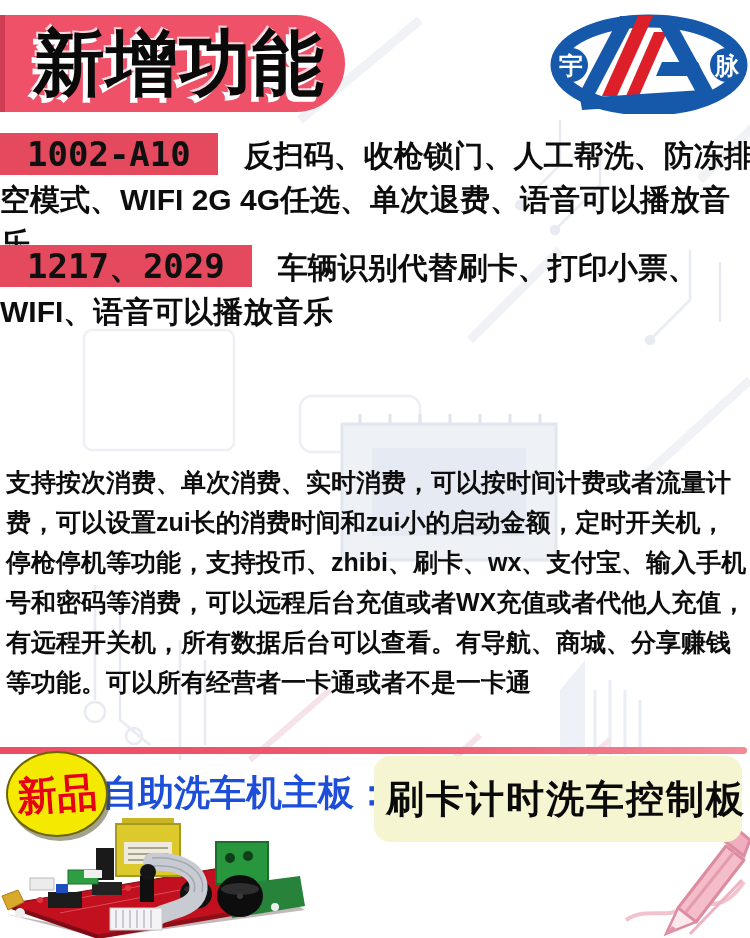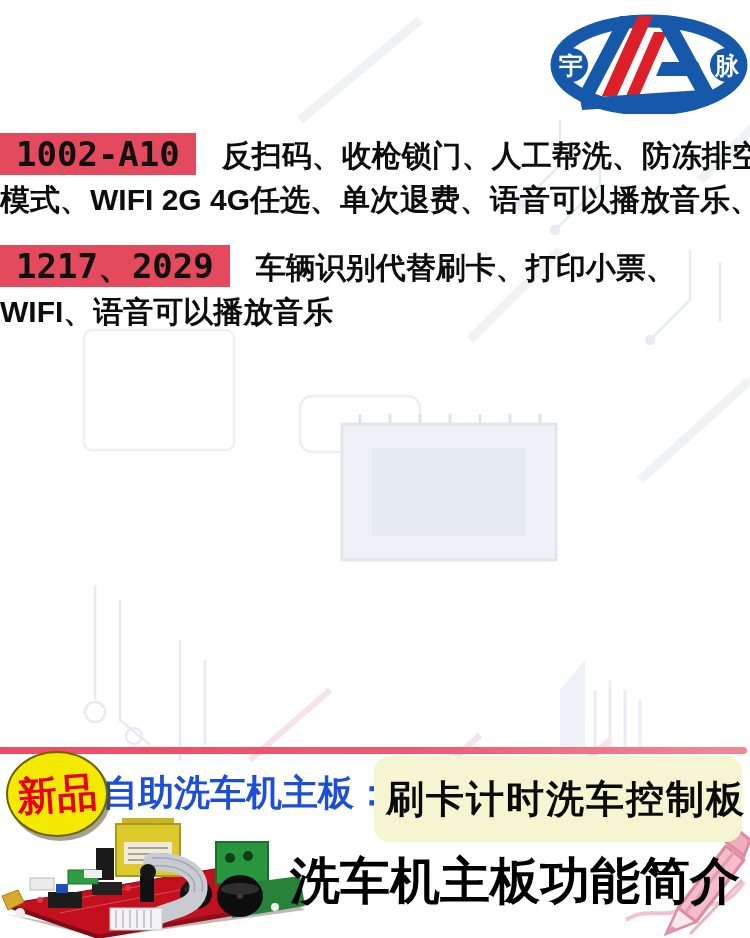--- a/index.html
+++ b/index.html
@@ -17,21 +17,21 @@
                letter-spacing:1px;text-shadow:-5px 5px 0 #ffffff,-2px -2px 0 rgba(255,255,255,.75);}
 
   .logo{position:absolute;left:550px;top:8px;width:198px;height:106px;}
 
   
   .feature{position:absolute;left:0;width:764px;font-size:30px;line-height:44px;
            font-weight:bold;color:#0d0d0d;}
   .feature-1{top:133px;}
   .feature-2{top:245px;}
   .feature-label{display:inline-block;background:#e5495e;color:#101010;font-size:34px;
-                 line-height:42px;padding:0 16px;margin:0 26px 0 0;
+                 line-height:42px;padding:0 27px;margin:0 26px 0 0;
                  font-family:"DejaVu Sans Mono",monospace;font-weight:bold;}
 
   .paragraph{position:absolute;left:6px;top:462px;width:742px;font-size:25px;
              line-height:40px;font-weight:bold;color:#0d0d0d;text-align:left;}
 
   
   .red-bar{position:absolute;left:0;top:747px;width:747px;height:7px;z-index:1;
            background:linear-gradient(90deg,#ed4d63 0%,#ee5b6f 55%,#f28a98 100%);
            border-radius:0 4px 4px 0;}
   .badge{position:absolute;left:6px;top:751px;width:98px;height:82px;background:#f4e900;
@@ -92,20 +92,23 @@
         <polyline points="640,700 640,750"></polyline>
       <polygon points="560,690 585,660 585,755 560,755" fill="#eef2f8" stroke="none"></polygon>
     </g>
     <g stroke="#f6e3e8" stroke-width="6" fill="none">
       <path d="M250,760 L330,690"></path>
         <path d="M420,790 L480,735"></path>
         <path d="M540,800 L610,740"></path>
     </g>
   </svg>
 
+  <div class="banner banner-new">
+    <span class="banner-text">新增功能</span>
+  </div>
 
   <svg class="logo" viewBox="0 0 198 106" xmlns="http://www.w3.org/2000/svg">
     <ellipse cx="99" cy="57" rx="92" ry="44" fill="none" stroke="#1659ab" stroke-width="13"></ellipse>
     <polygon points="28,88 70,8 86,8 44,88" fill="#1659ab"></polygon>
     <polygon points="52,88 88,8 103,8 67,88" fill="#dd1f2a"></polygon>
     <polygon points="76,88 104,24 117,24 89,88" fill="#dd1f2a"></polygon>
     <polygon points="104,8 122,8 166,88 148,88" fill="#1659ab"></polygon>
     <polygon points="112,54 148,54 154,68 106,68" fill="#1659ab"></polygon>
     <polygon points="30,90 152,82 154,94 32,102" fill="#1659ab"></polygon>
     <circle cx="21" cy="57" r="17" fill="#1659ab"></circle>
@@ -116,20 +119,21 @@
 
   <div class="feature feature-1">
     <span class="feature-label">1002-A10</span><span>反扫码、收枪锁门、人工帮洗、防冻排空模式、WIFI 2G 4G任选、单次退费、语音可以播放音乐、</span>
   </div>
 
   <div class="feature feature-2">
     <span class="feature-label">1217、2029</span><span>车辆识别代替刷卡、打印小票、WIFI、语音可以播放音乐</span>
   </div>
 
 
+  <div class="paragraph">支持按次消费、单次消费、实时消费，可以按时间计费或者流量计费，可以设置zui长的消费时间和zui小的启动金额，定时开关机，停枪停机等功能，支持投币、zhibi、刷卡、wx、支付宝、输入手机号和密码等消费，可以远程后台充值或者WX充值或者代他人充值， 有远程开关机，所有数据后台可以查看。有导航、商城、分享赚钱等功能。可以所有经营者一卡通或者不是一卡通</div>
 
   <div class="red-bar"></div>
 
   <div class="badge">
     <span>新品</span>
   </div>
 
   <div class="product-label">自助洗车机主板：</div>
 
   <div class="highlight-box">
@@ -178,15 +182,14 @@
   <svg class="pencil" viewBox="0 0 130 116" xmlns="http://www.w3.org/2000/svg">
     <path d="M6,98 C28,84 44,98 64,86 S100,96 124,60" stroke="#f2c3cf" stroke-width="4" fill="none"></path>
     <path d="M70,112 L122,58" stroke="#eeb3c2" stroke-width="3" fill="none"></path>
     <polygon points="106,20 117,7 130,18 124,34" fill="#f0aebe" stroke="#dd8ba0" stroke-width="3"></polygon>
     <polygon points="58,86 106,24 124,38 76,100" fill="#f5bcc9" stroke="#dd8ba0" stroke-width="3" stroke-linejoin="round"></polygon>
     <line x1="66" y1="90" x2="114" y2="30" stroke="#e39cae" stroke-width="3"></line>
     <polygon points="58,86 76,100 46,112" fill="#fbe9ee" stroke="#dd8ba0" stroke-width="2.5"></polygon>
     <polygon points="52,104 46,112 58,108" fill="#e294a8"></polygon>
   </svg>
 
-  <div class="caption">洗车机主板功能简介</div>
 
 </div>
 
 </body></html>

